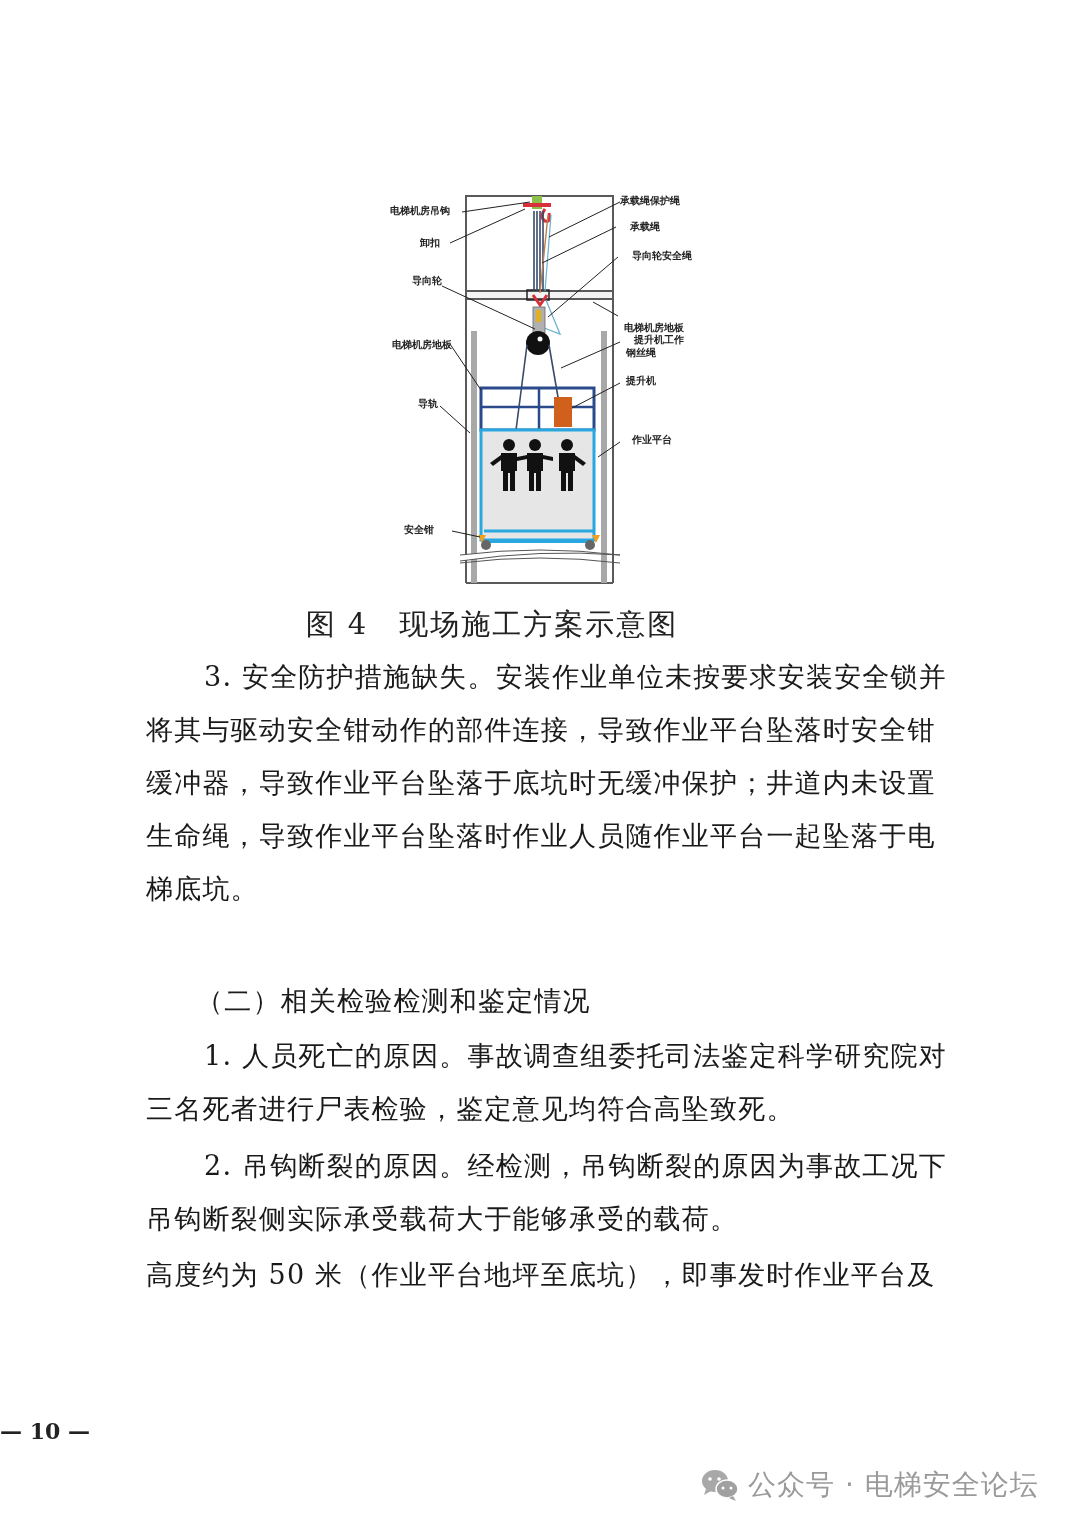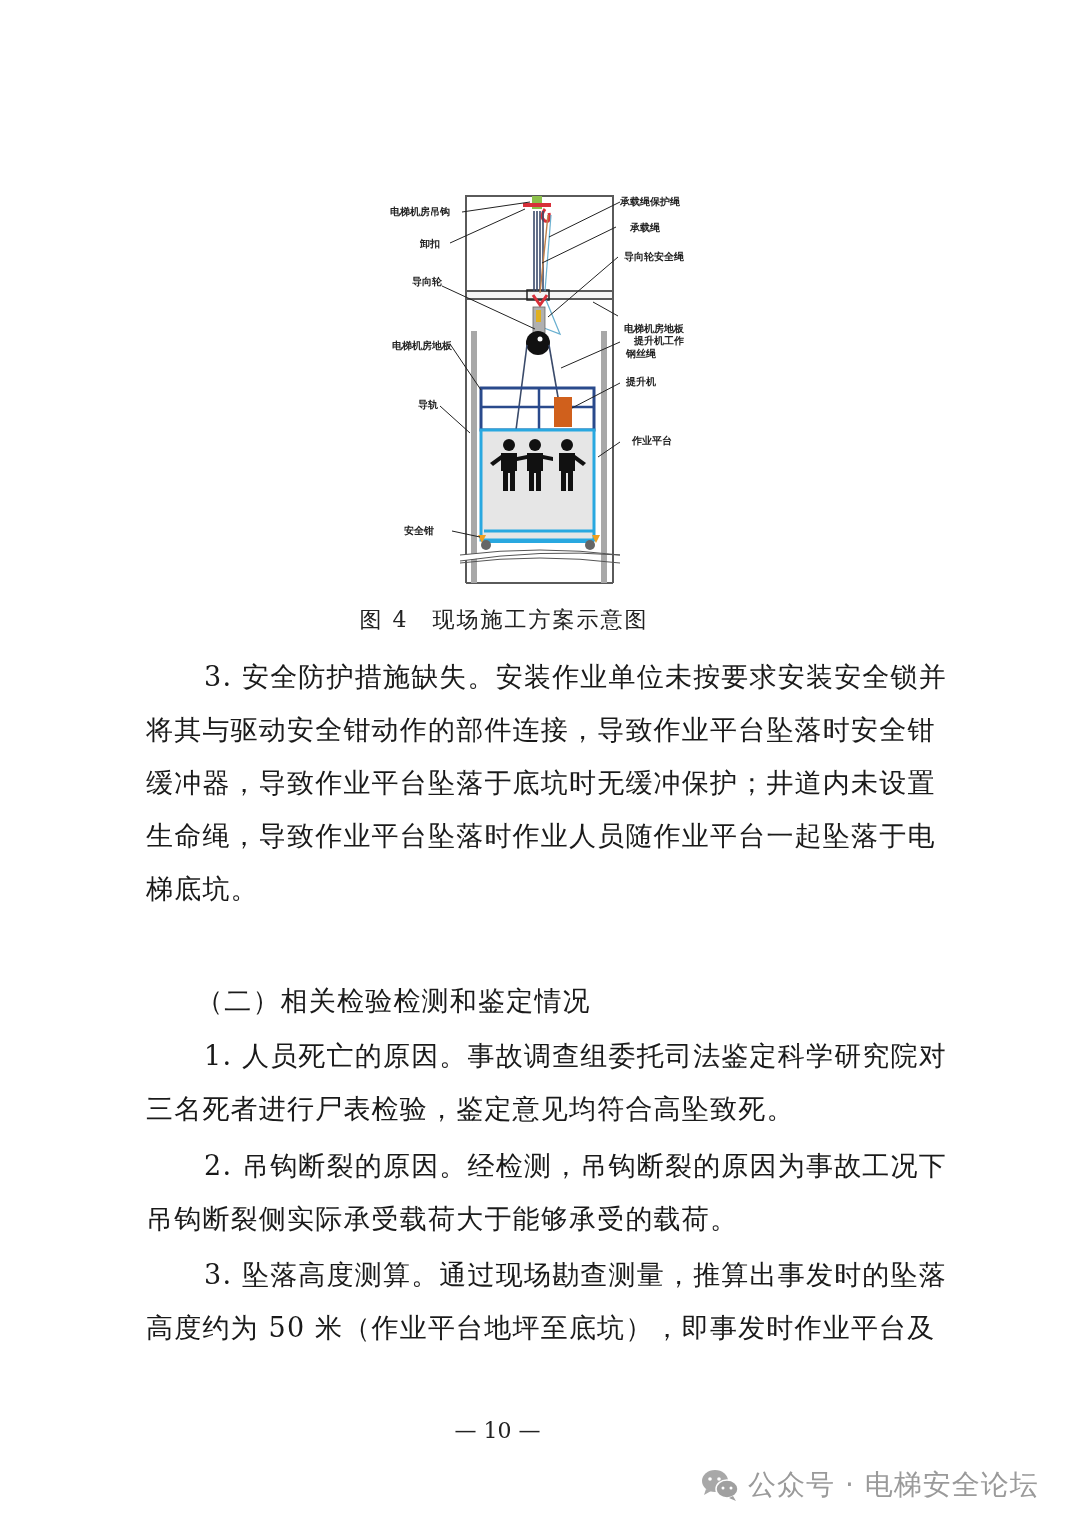--- a/index.html
+++ b/index.html
@@ -3,36 +3,36 @@
 <meta charset="utf-8">
 <style>
   html, body { margin: 0; padding: 0; }
   body {
     width: 1080px; height: 1527px; background: #ffffff; position: relative; overflow: hidden;
     font-family: "DejaVu Serif", "Liberation Serif", serif; color: #1a1a1a;
   }
   .figure { position: absolute; left: 380px; top: 185px; width: 320px; height: 405px; }
   .figure svg { position: absolute; left: 0; top: 0; }
   .lbl {
-    position: absolute; font-family: Liberation Sans, sans-serif; font-size: 10px; font-weight: bold;
+    position: absolute; font-family: Liberation Mono, monospace; font-size: 10px; font-weight: bold;
     color: #222; white-space: nowrap; line-height: 12px;
   }
   .caption {
     position: absolute; left: 0; width: 984px; top: 605px; text-align: center;
-    font-size: 22px; color: #222; letter-spacing: 2px; padding-left: 12px;
+    font-size: 29px; color: #222; letter-spacing: 2px;
   }
   .para {
     position: absolute; left: 146px; width: 800px; font-size: 27px; line-height: 53px;
     color: #1a1a1a; letter-spacing: 1.2px; text-align: justify;
   }
   .para .line { display: block; white-space: nowrap; }
   .indent { padding-left: 58px; }
   .pagenum {
-    position: absolute; left: 0; width: 995px; top: 1418px; text-align: center;
-    font-size: 22px; color: #222;
+    position: absolute; left: 0; width: 995px; top: 1418px; 
+    font-size: 22px; color: #222; font-weight: bold;
   }
   .watermark {
     position: absolute; left: 700px; top: 1465px; height: 40px; display: flex; align-items: center;
     font-family: "DejaVu Sans", sans-serif; font-size: 28px; color: #9a9a9a; letter-spacing: 1px;
   }
   .wm-icon { width: 40px; height: 34px; margin-right: 8px; }
 </style>
 </head>
 <body>
 
@@ -124,21 +124,21 @@
     </g>
   </svg>
   <span class="lbl" style="left:10px;top:21px">电梯机房吊钩</span>
   <span class="lbl" style="left:40px;top:53px">卸扣</span>
   <span class="lbl" style="left:32px;top:91px">导向轮</span>
   <span class="lbl" style="left:12px;top:155px">电梯机房地板</span>
   <span class="lbl" style="left:38px;top:214px">导轨</span>
   <span class="lbl" style="left:24px;top:340px">安全钳</span>
   <span class="lbl" style="left:240px;top:11px">承载绳保护绳</span>
   <span class="lbl" style="left:250px;top:37px">承载绳</span>
-  <span class="lbl" style="left:244px;top:66px">导向轮安全绳</span>
+  <span class="lbl" style="left:252px;top:66px">导向轮安全绳</span>
   <span class="lbl" style="left:244px;top:138px">电梯机房地板</span>
   <span class="lbl" style="left:254px;top:150px">提升机工作</span>
   <span class="lbl" style="left:246px;top:163px">钢丝绳</span>
   <span class="lbl" style="left:246px;top:191px">提升机</span>
   <span class="lbl" style="left:252px;top:250px">作业平台</span>
 </div>
 
 <div class="caption">图 4　现场施工方案示意图</div>
 
 <div class="para" style="top:650px">
@@ -157,21 +157,20 @@
   <span class="line indent">1. 人员死亡的原因。事故调查组委托司法鉴定科学研究院对</span>
   <span class="line">三名死者进行尸表检验，鉴定意见均符合高坠致死。</span>
 </div>
 
 <div class="para" style="top:1139px">
   <span class="line indent">2. 吊钩断裂的原因。经检测，吊钩断裂的原因为事故工况下</span>
   <span class="line">吊钩断裂侧实际承受载荷大于能够承受的载荷。</span>
 </div>
 
 <div class="para" style="top:1248px">
-  <span class="line indent">3. 坠落高度测算。通过现场勘查测量，推算出事发时的坠落</span>
   <span class="line">高度约为 50 米（作业平台地坪至底坑），即事发时作业平台及</span>
 </div>
 
 <div class="pagenum">— 10 —</div>
 
 <div class="watermark">
   <svg class="wm-icon" viewBox="0 0 40 34">
     <ellipse cx="15" cy="13" rx="13" ry="11" fill="#a8a8a8"></ellipse>
     <path d="M6 21 l-2 6 l7 -4 z" fill="#a8a8a8"></path>
     <circle cx="10" cy="11" r="1.8" fill="#fff"></circle>

